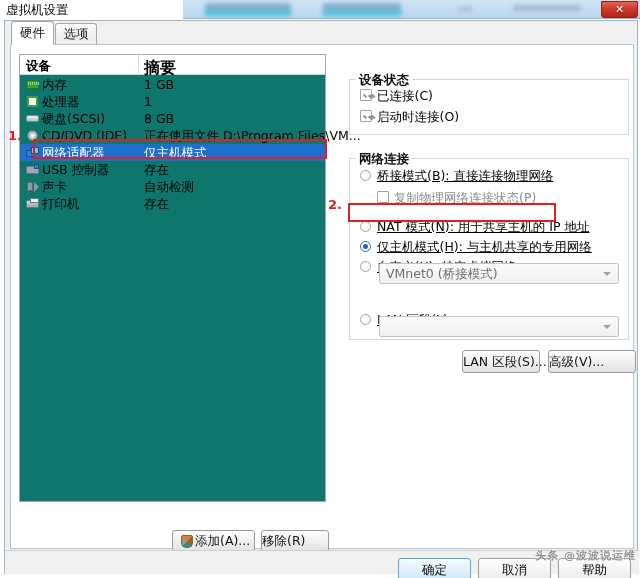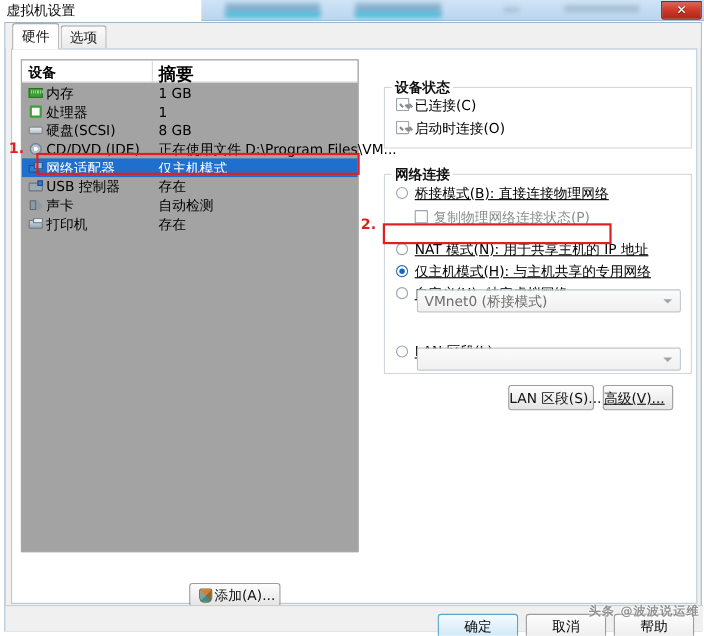--- a/index.html
+++ b/index.html
@@ -92,21 +92,21 @@
 
   #tab-body {
     position: absolute; left: 5px; top: 23px; width: 624px; height: 505px;
     background: #ffffff;
     border: 1px solid #b6c6d4;
   }
 
   
   #device-list-box {
     position: absolute; left: 14px; top: 33px; width: 307px; height: 448px;
-    background: #a3a3a3;
+    background: #0f766e;
     border: 1px solid #a7a7a7;
   }
   #device-header {
     position: absolute; left: 0; top: 0; width: 100%; height: 20px;
     background: #ffffff;
     border-bottom: 1px solid #d4d4d4;
   }
   #device-header .col-dev { position: absolute; left: 6px; top: 3px; font-size: 12.5px; font-weight: bold; }
   #device-header .col-sum { position: absolute; left: 124px; top: 3px; font-size: 16px; font-weight: bold; }
   #device-header .col-split { position: absolute; left: 118px; top: 0; width: 1px; height: 20px; background: #d8d8d8; }
@@ -252,21 +252,21 @@
     position: absolute; right: 7px; top: 8px;
     width: 0; height: 0;
     border-left: 4px solid transparent;
     border-right: 4px solid transparent;
     border-top: 4px solid #9aa4ad;
   }
   #combo-vmnet   { left: 374px; top: 242px; width: 240px; padding-left: 12px; }
   #combo-lanseg  { left: 374px; top: 295px; width: 240px; }
 
   #lanseg-button { left: 457px; top: 329px; width: 78px; height: 23px; line-height: 21px; }
-  #advanced-button { left: 543px; top: 329px; width: 64px; height: 23px; line-height: 21px; text-decoration: underline; }
+  #advanced-button { left: 543px; top: 329px; width: 88px; height: 23px; line-height: 21px; }
 
   
   #footer {
     position: absolute; left: 0; top: 529px; width: 634px; height: 24px;
     background: #f0f0f0;
     border-top: 1px solid #cfcfcf;
   }
   #ok-button {
     position: absolute; left: 393px; top: 537px; width: 73px; height: 23px;
     background: linear-gradient(180deg,#f4fbff 0%,#e2f1fb 50%,#cde8f8 100%);
@@ -394,20 +394,21 @@
         <span class="dev-name">打印机</span>
         <span class="dev-sum">存在</span>
       </div>
     </div>
   </div>
 
   <div class="btn" id="add-button">
     <span class="shield"></span>
     <span class="lbl">添加(A)...</span>
   </div>
+  <div class="btn" id="remove-button">移除(R)</div>
 
   <div class="group" id="grp-device-status">
     <div class="group-title">设备状态</div>
     <div class="chk-row" style="left:10px; top:8px;">
       <span class="cb checked"></span>
       <span class="cl">已连接(C)</span>
     </div>
     <div class="chk-row" style="left:10px; top:29px;">
       <span class="cb checked"></span>
       <span class="cl">启动时连接(O)</span>

